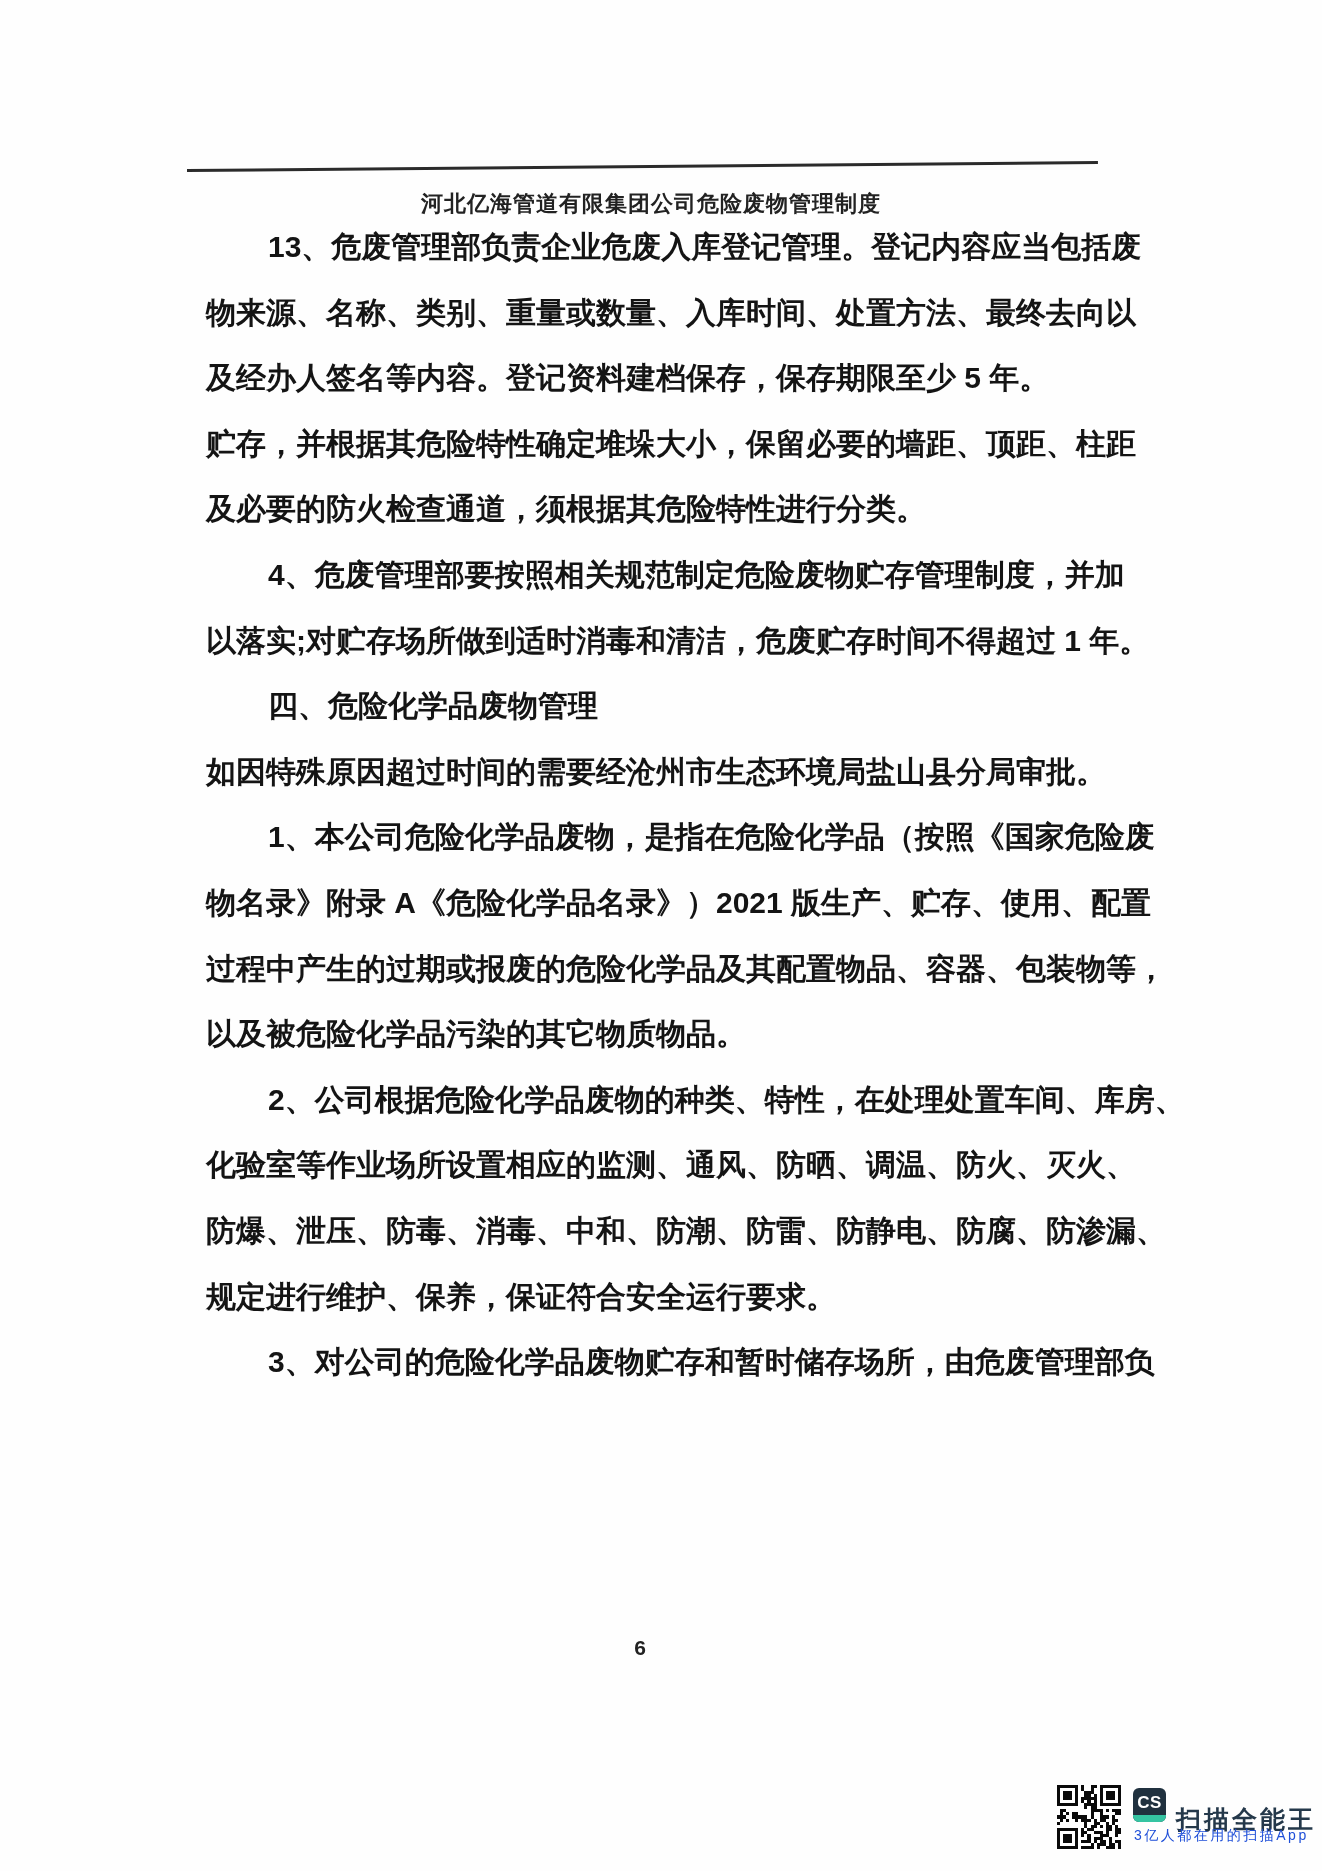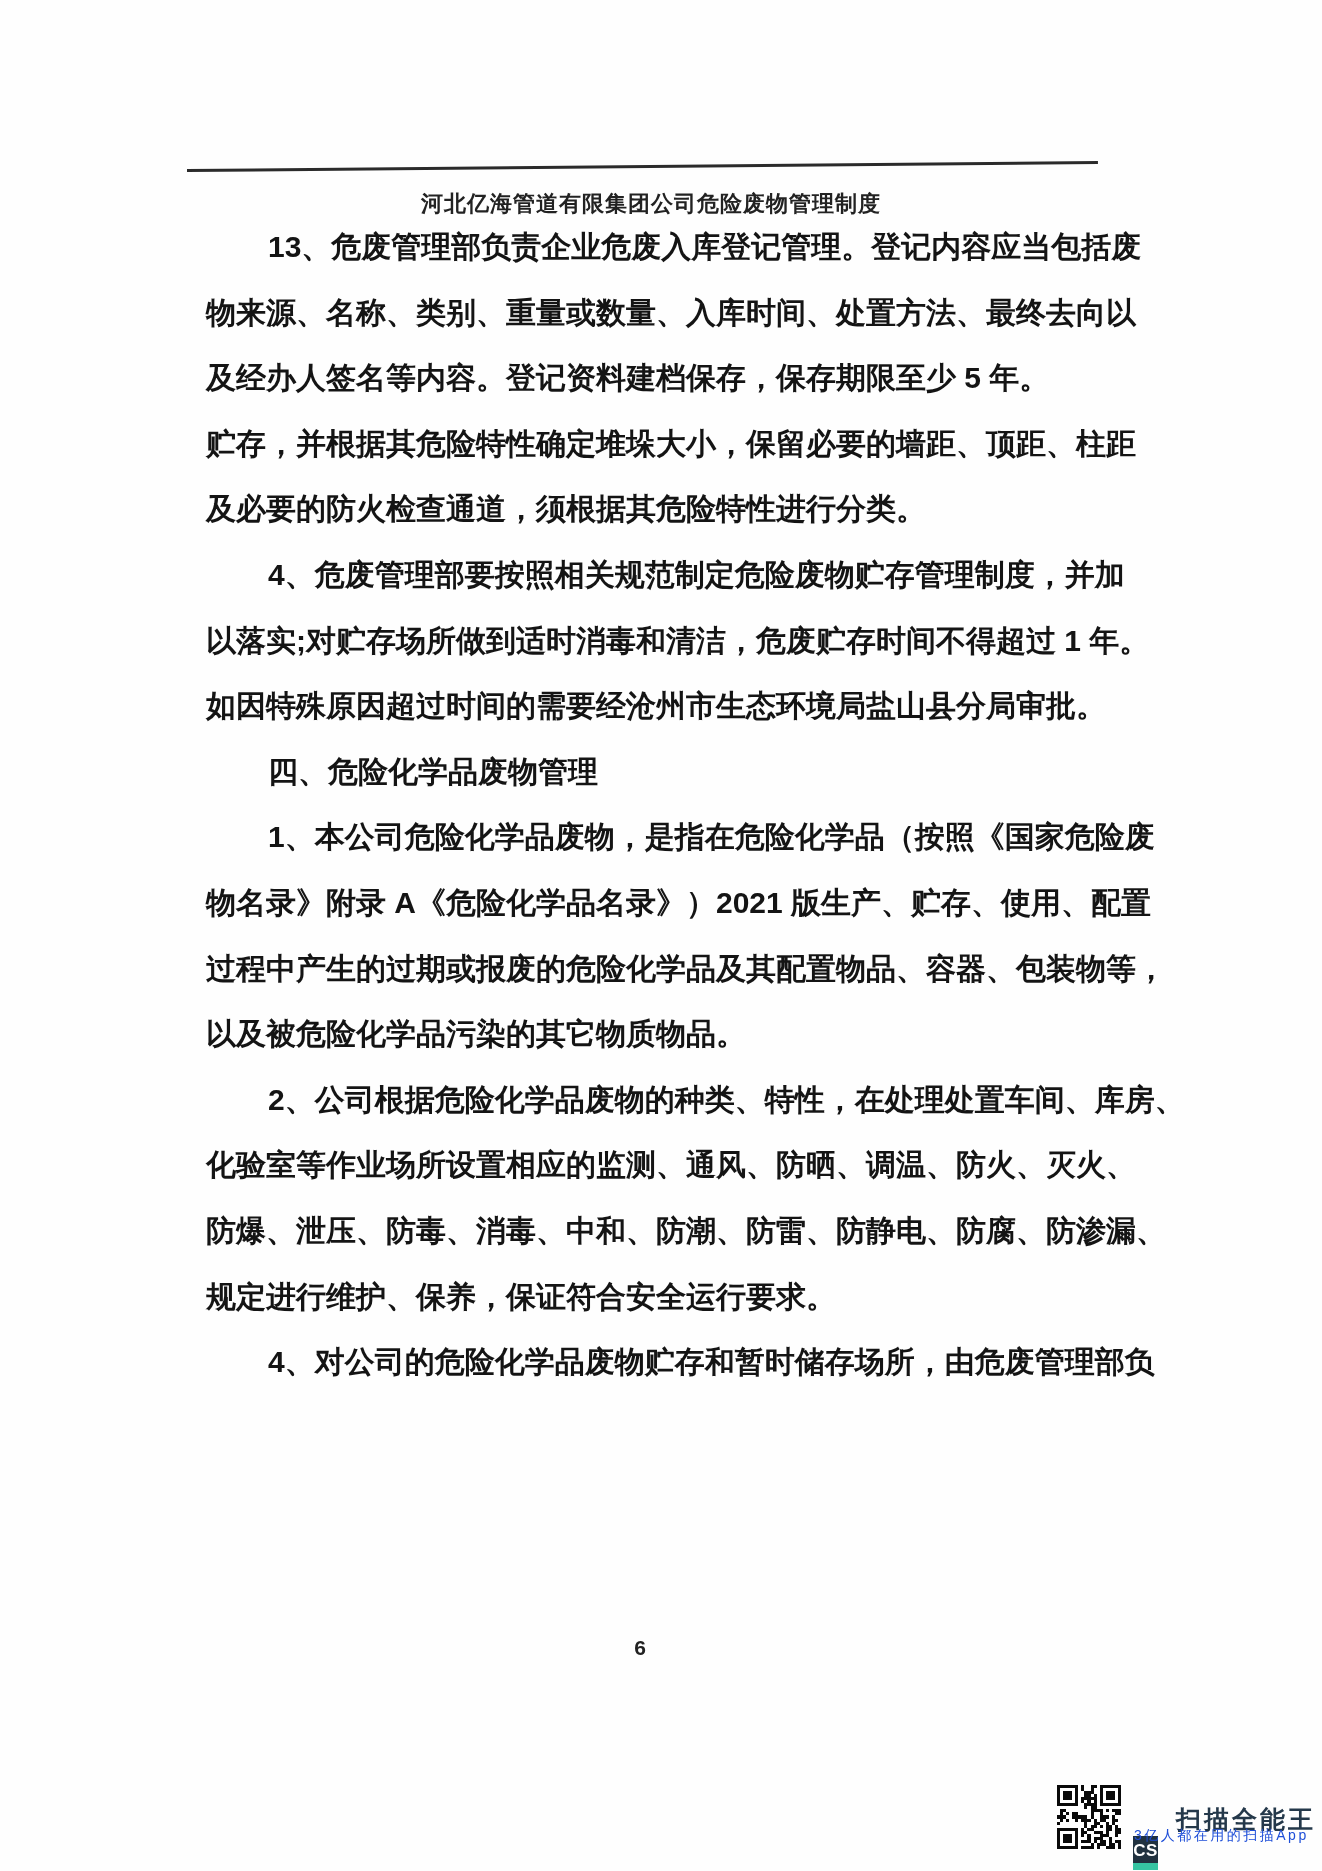--- a/index.html
+++ b/index.html
@@ -37,22 +37,22 @@
   .page-number{
     position:absolute;top:1636px;left:0;width:1280px;
     text-align:center;font-size:21px;font-weight:600;color:#222;
   }
 
   
   .watermark{position:absolute;left:1057px;top:1782px;width:250px;height:70px;}
   .qr{position:absolute;left:0;top:2px;width:64px;height:66px;}
   .qr svg{width:100%;height:100%;shape-rendering:crispEdges;}
   .cs-badge{
-    position:absolute;left:76px;top:6px;width:25px;height:34px;
-    border-radius:0;overflow:hidden;background:#20313f;margin-top:48px;
+    position:absolute;left:76px;top:6px;width:33px;height:34px;
+    border-radius:6px;overflow:hidden;background:#20313f;
   }
   .cs-badge .cs-text{
     position:absolute;top:2px;left:0;width:100%;height:26px;
     display:flex;align-items:center;justify-content:center;
     color:#ffffff;font-size:17px;font-weight:700;letter-spacing:0.5px;
   }
   .cs-badge .cs-strip{
     position:absolute;bottom:0;left:0;width:100%;height:7px;background:#35c4a2;
   }
   .cs-app-name{
@@ -75,31 +75,31 @@
   </div>
 
   <div class="doc-body">
     <div class="line indent">13、危废管理部负责企业危废入库登记管理。登记内容应当包括废</div>
     <div class="line">物来源、名称、类别、重量或数量、入库时间、处置方法、最终去向以</div>
     <div class="line">及经办人签名等内容。登记资料建档保存，保存期限至少 5 年。</div>
     <div class="line">贮存，并根据其危险特性确定堆垛大小，保留必要的墙距、顶距、柱距</div>
     <div class="line">及必要的防火检查通道，须根据其危险特性进行分类。</div>
     <div class="line indent">4、危废管理部要按照相关规范制定危险废物贮存管理制度，并加</div>
     <div class="line">以落实;对贮存场所做到适时消毒和清洁，危废贮存时间不得超过 1 年。</div>
+    <div class="line indent">四、危险化学品废物管理</div>
     <div class="line">如因特殊原因超过时间的需要经沧州市生态环境局盐山县分局审批。</div>
-    <div class="line indent">四、危险化学品废物管理</div>
     <div class="line indent">1、本公司危险化学品废物，是指在危险化学品（按照《国家危险废</div>
     <div class="line">物名录》附录 A《危险化学品名录》）2021 版生产、贮存、使用、配置</div>
     <div class="line">过程中产生的过期或报废的危险化学品及其配置物品、容器、包装物等，</div>
     <div class="line">以及被危险化学品污染的其它物质物品。</div>
     <div class="line indent">2、公司根据危险化学品废物的种类、特性，在处理处置车间、库房、</div>
     <div class="line">化验室等作业场所设置相应的监测、通风、防晒、调温、防火、灭火、</div>
     <div class="line">防爆、泄压、防毒、消毒、中和、防潮、防雷、防静电、防腐、防渗漏、</div>
     <div class="line">规定进行维护、保养，保证符合安全运行要求。</div>
-    <div class="line indent">4、对公司的危险化学品废物贮存和暂时储存场所，由危废管理部负</div>
+    <div class="line indent">3、对公司的危险化学品废物贮存和暂时储存场所，由危废管理部负</div>
   </div>
 
   <div class="page-number">6</div>
 
   <div class="watermark">
     <div class="qr">
       <svg viewBox="0 0 21 21" xmlns="http://www.w3.org/2000/svg">
         <rect x="0" y="0" width="21" height="21" fill="#ffffff"></rect>
         <g id="qr-modules" fill="#0a0a0a">
             <rect x="8" y="0" width="1" height="1"></rect>

